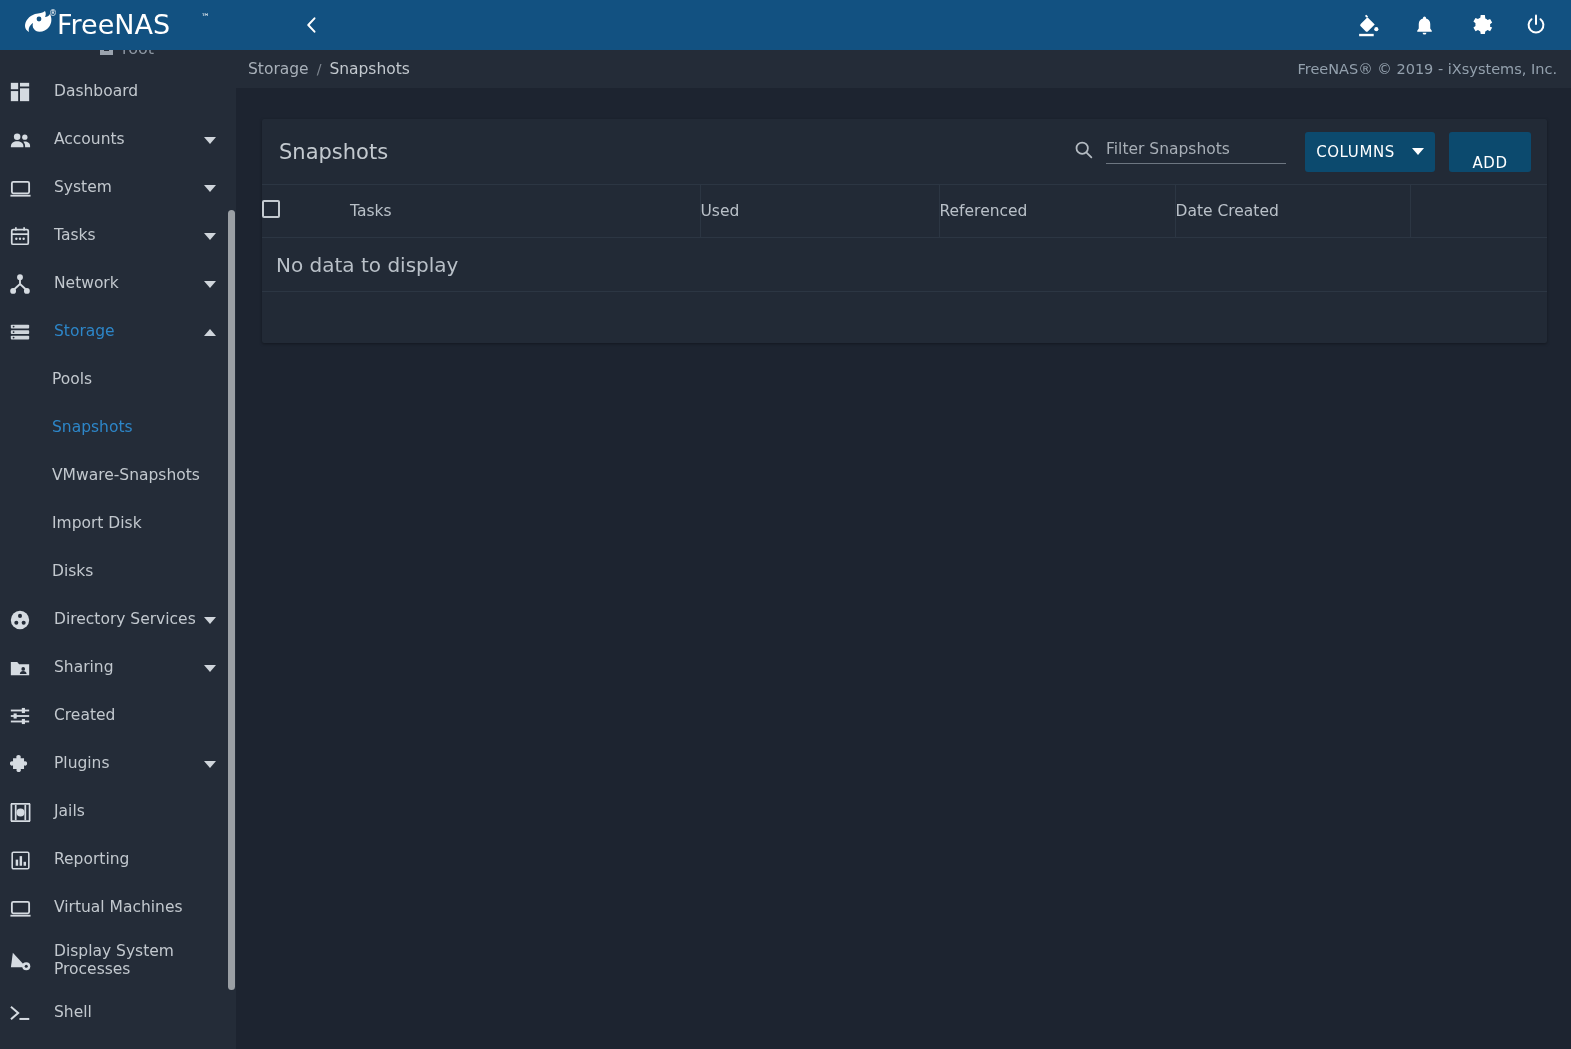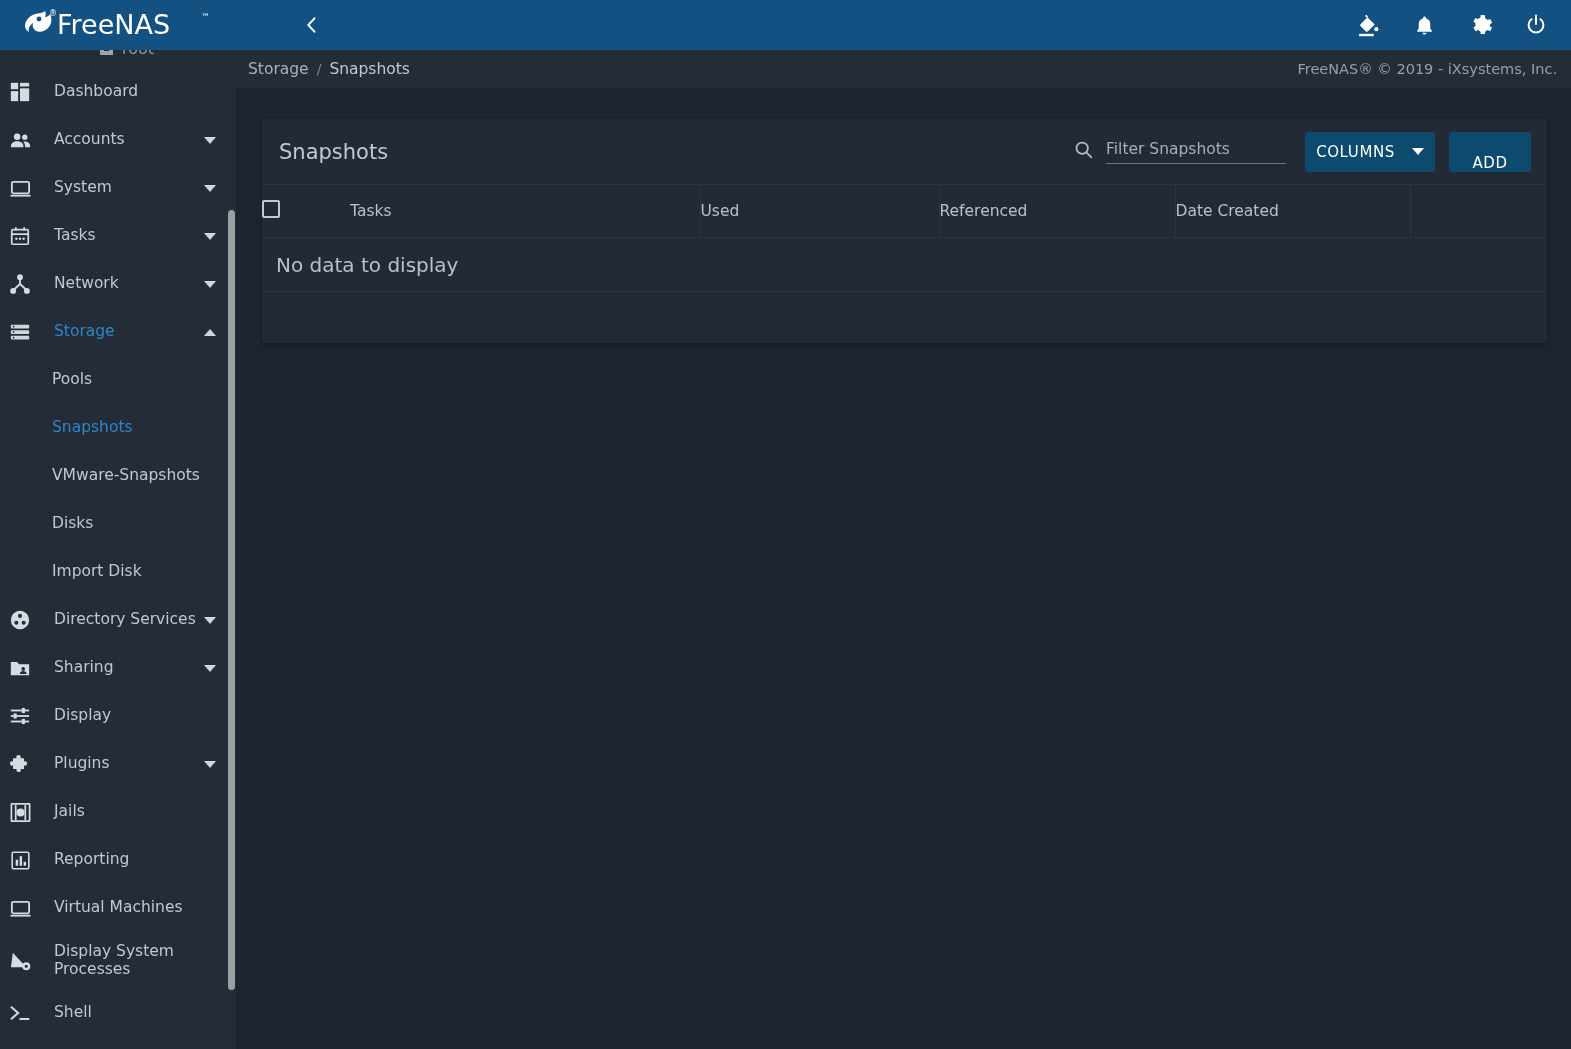--- a/index.html
+++ b/index.html
@@ -261,24 +261,24 @@
       <div class="sb-item sub">
         <span class="lbl">Pools</span>
       </div>
       <div class="sb-item sub active">
         <span class="lbl">Snapshots</span>
       </div>
       <div class="sb-item sub">
         <span class="lbl">VMware-Snapshots</span>
       </div>
       <div class="sb-item sub">
+        <span class="lbl">Import Disk</span>
+      </div>
+      <div class="sb-item sub">
         <span class="lbl">Disks</span>
-      </div>
-      <div class="sb-item sub">
-        <span class="lbl">Import Disk</span>
       </div>
 
       <div class="sb-item">
         <span class="icon-box">
           <svg width="22" height="22" viewBox="0 0 24 24" fill="currentColor">
               <circle cx="12" cy="12" r="10"></circle>
               <circle cx="12" cy="7.5" r="2.2" fill="#242c38"></circle>
               <circle cx="8" cy="15" r="2.2" fill="#242c38"></circle>
               <circle cx="16" cy="15" r="2.2" fill="#242c38"></circle>
             </svg>
@@ -303,21 +303,21 @@
         <span class="icon-box">
           <svg width="22" height="22" viewBox="0 0 24 24" fill="none" stroke="currentColor" stroke-width="2">
               <line x1="2" y1="6" x2="22" y2="6"></line>
               <line x1="2" y1="12" x2="22" y2="12"></line>
               <line x1="2" y1="18" x2="22" y2="18"></line>
               <rect x="14" y="3.2" width="3.4" height="5.6" fill="currentColor" stroke="none"></rect>
               <rect x="5" y="9.2" width="3.4" height="5.6" fill="currentColor" stroke="none"></rect>
               <rect x="14" y="15.2" width="3.4" height="5.6" fill="currentColor" stroke="none"></rect>
             </svg>
         </span>
-        <span class="lbl">Display</span>
+        <span class="lbl">Created</span>
       </div>
 
       <div class="sb-item">
         <span class="icon-box">
           <svg width="23" height="23" viewBox="0 0 24 24" fill="currentColor">
               <path d="M10 2.2c1.4 0 2.3.9 2.3 2 0 .5-.2.8-.2 1.2h3.6v3.5c.4 0 .7-.2 1.2-.2 1.1 0 2 .9 2 2.3s-.9 2.3-2 2.3c-.5 0-.8-.2-1.2-.2v3.6h-3.5c0 .4.2.7.2 1.2 0 1.1-.9 2-2.3 2s-2.3-.9-2.3-2c0-.5.2-.8.2-1.2H4.2v-3.6c-.4 0-.7.2-1.2.2-1.1 0-2-.9-2-2.3s.9-2.3 2-2.3c.5 0 .8.2 1.2.2V5.4h3.6c0-.4-.2-.7-.2-1.2 0-1.1.9-2 2.4-2z"></path>
             </svg>
         </span>
         <span class="lbl">Plugins</span>
         <span class="caret"></span>

